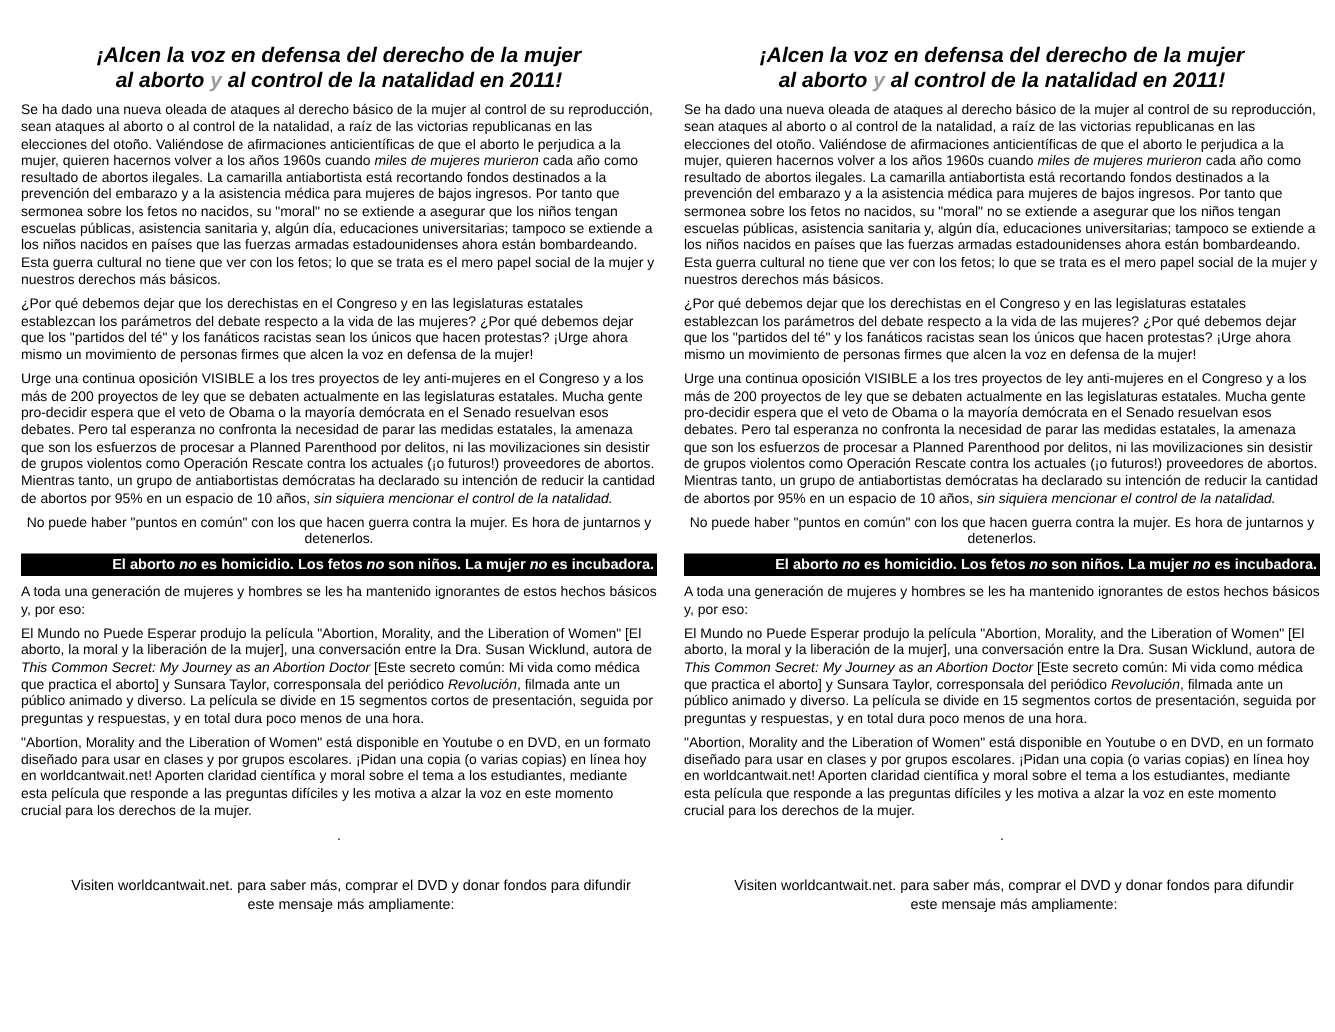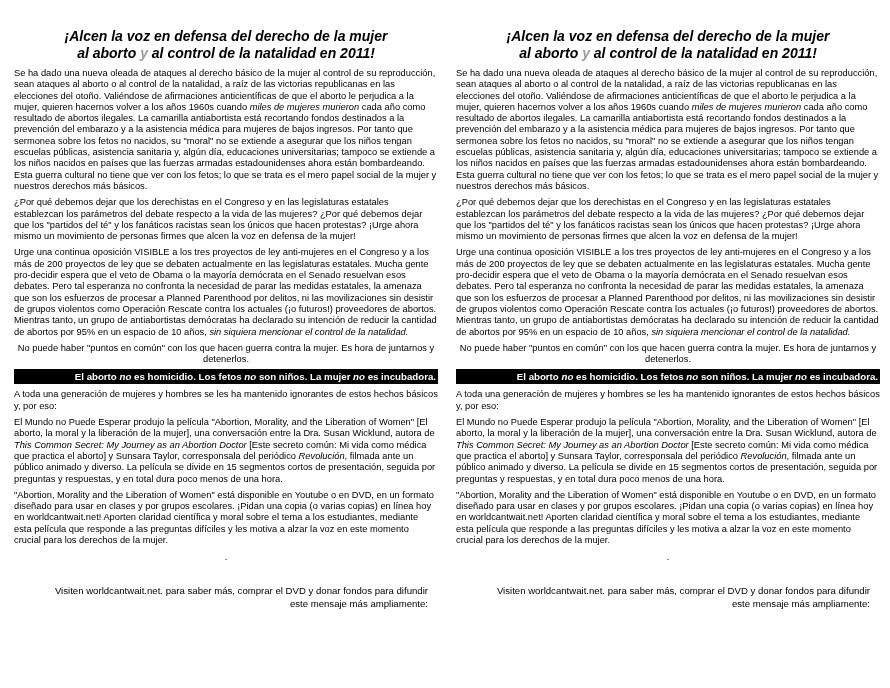--- a/index.html
+++ b/index.html
@@ -56,21 +56,21 @@
   }
   .dot-p {
     font-size: 9.3px;
     line-height: 11px;
     text-align: center;
     margin: 6px 0 0 0;
   }
   .footer-p {
     font-size: 9.6px;
     line-height: 12.5px;
-    text-align: right;
+    text-align: center;
     margin: 22px 10px 0 26px;
   }
 </style>
 </head>
 <body>
 
 <div class="page">
 
   <div class="column">
 

